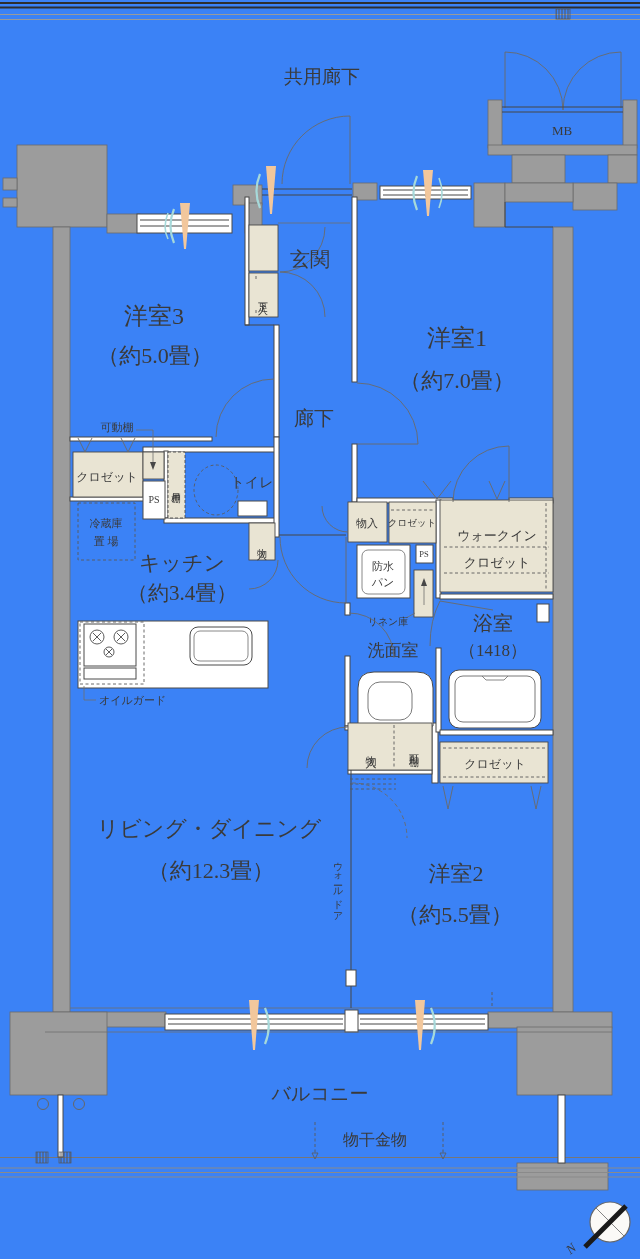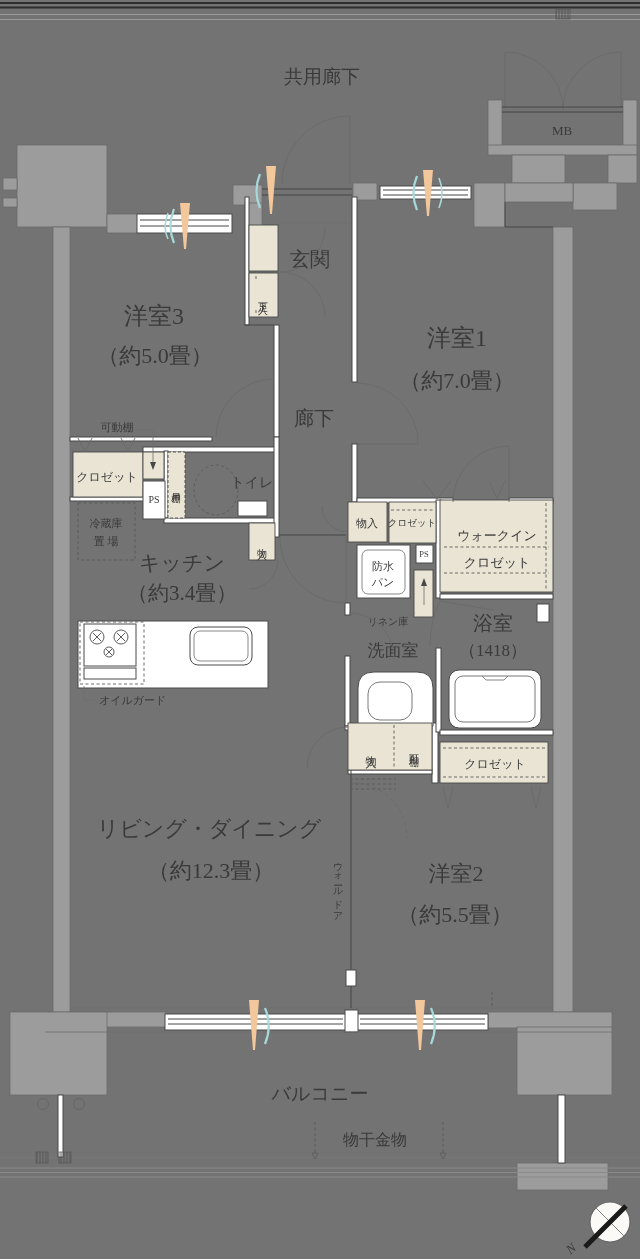--- a/index.html
+++ b/index.html
@@ -1,16 +1,16 @@
 <!DOCTYPE html>
 <html><head>
 <meta charset="utf-8">
 <style>
   html,body{margin:0;padding:0;background:#ffffff;}
-  .stage{width:640px;height:1259px;position:relative;background:#737373;overflow:hidden;}
+  .stage{width:640px;height:1259px;position:relative;background:#3b82f6;overflow:hidden;}
   svg text{font-family:"Liberation Serif","DejaVu Serif",serif;fill:#3a3a3a;}
   .t24{font-size:24px;} .t22{font-size:22px;} .t21{font-size:21px;} .t20{font-size:20px;}
   .t19{font-size:19px;} .t17{font-size:17px;} .t16{font-size:16px;} .t14{font-size:14px;}
   .t13{font-size:13px;} .t12{font-size:12px;} .t11{font-size:11px;} .t10{font-size:10px;}
   .t9{font-size:9.5px;} .t8{font-size:8.5px;}
   .mid{text-anchor:middle;}
   .vtext{writing-mode:vertical-rl;text-orientation:upright;text-anchor:middle;letter-spacing:1px;}
   .wall{fill:#9c9c9c;stroke:#6b6b6b;stroke-width:0.8;}
   .wline{fill:#ffffff;stroke:#474747;stroke-width:1;}
   .stor{fill:#e9e4d3;stroke:#4a4a4a;stroke-width:0.9;}

